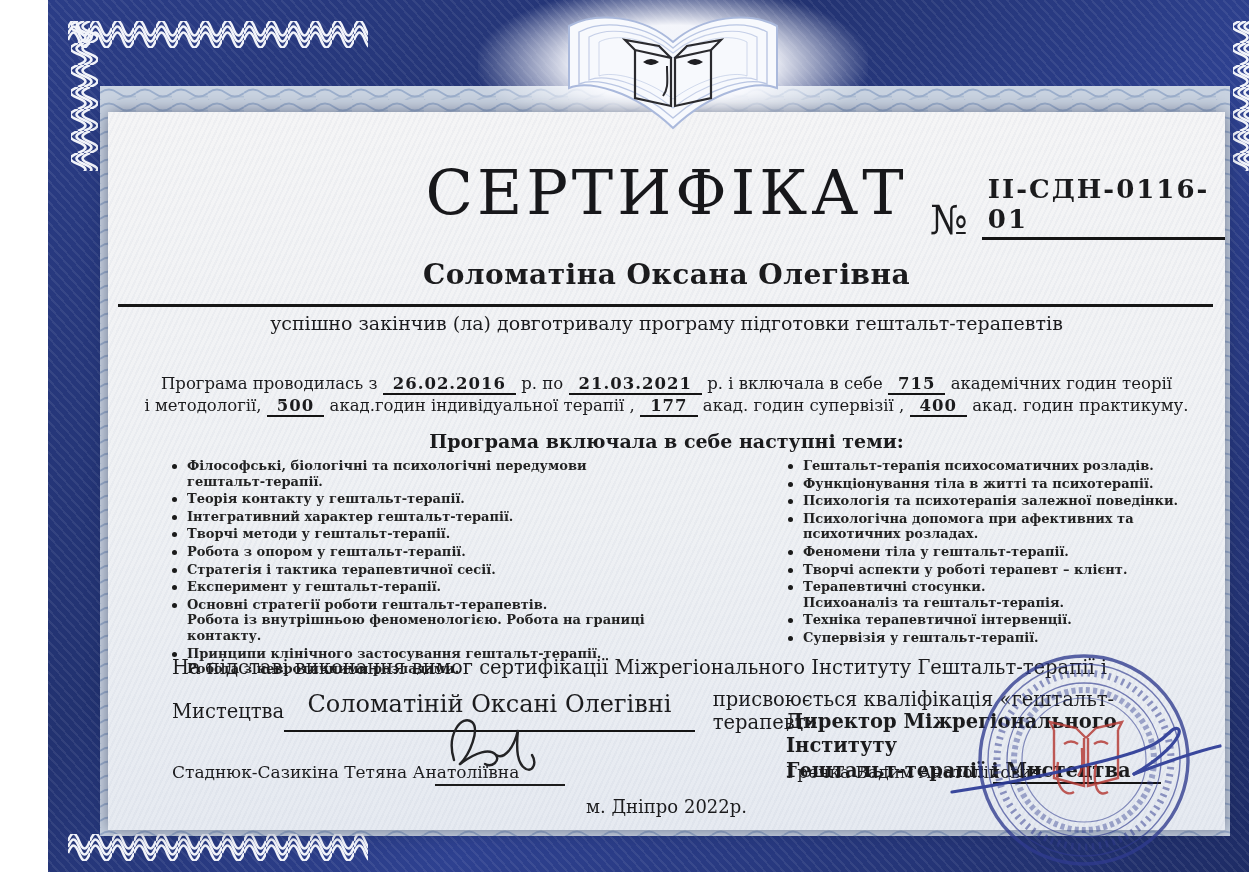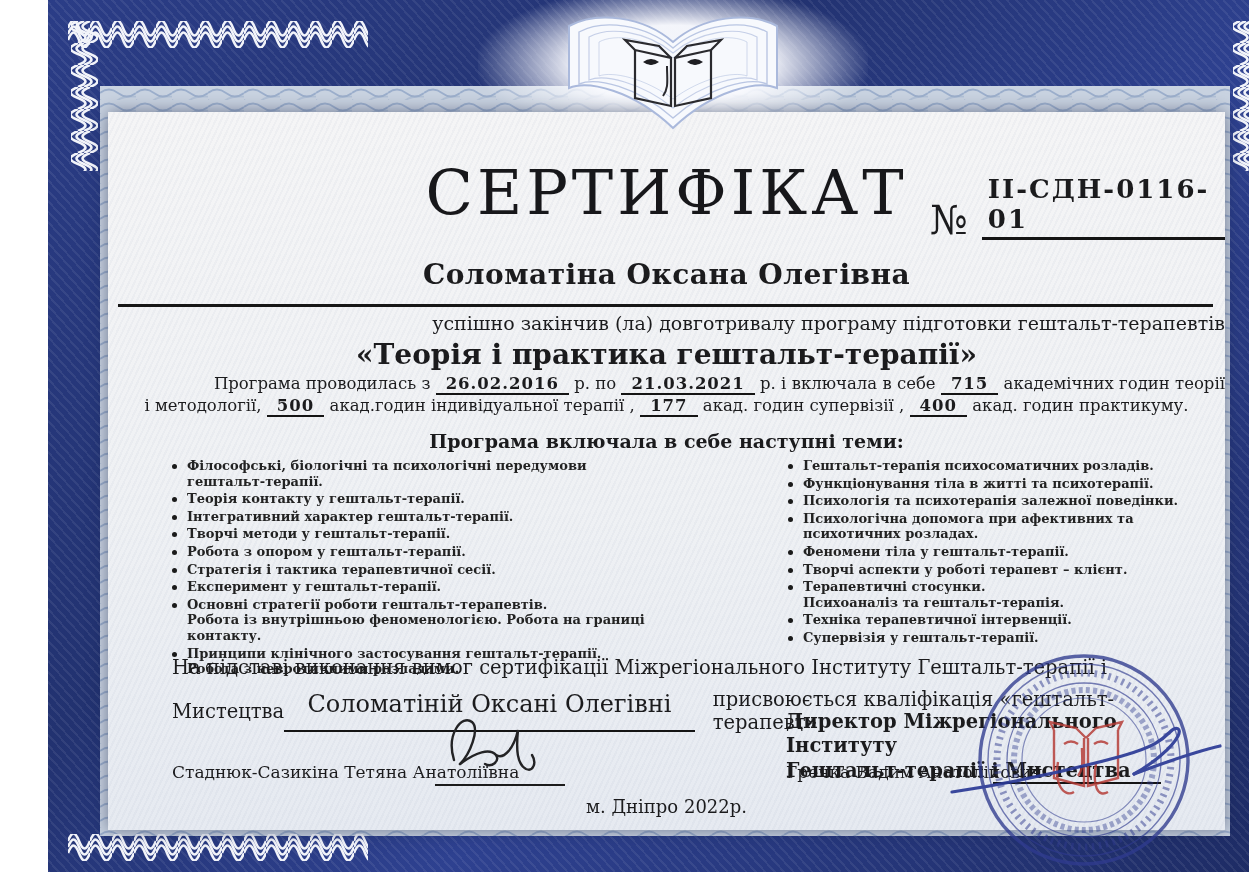--- a/index.html
+++ b/index.html
@@ -27,24 +27,24 @@
   .stamp{position:absolute;z-index:6;left:898px;top:652px;opacity:.92;}
   .pre{white-space:pre-line;}
   .abs{position:absolute;}
   .ctr{left:0;width:100%;text-align:center;}
   .title{top:44px;font-size:62px;letter-spacing:4px;color:#17171a;}
   .numblock{left:822px;top:62px;display:flex;align-items:flex-end;gap:14px;}
   .numsign{font-size:40px;line-height:1;}
   .numval{font-size:26px;font-weight:bold;letter-spacing:2px;border-bottom:3px solid #141414;padding:0 14px 3px 6px;}
   .name{top:146px;font-size:28px;font-weight:bold;letter-spacing:.5px;}
   .rule-full{top:192px;left:10px;right:12px;border-top:3px solid #161616;}
-  .completion{top:200px;font-size:19px;text-align:right;}
+  .completion{top:200px;font-size:19px;}
   .progtitle{top:226px;font-size:28px;font-weight:bold;}
   .details{font-size:16.5px;}
-  .d1{top:262px;text-align:right;}
+  .d1{top:262px;}
   .d2{top:284px;}
   .fill{font-weight:bold;border-bottom:2px solid #141414;padding:0 10px;letter-spacing:1px;}
   .topichead{top:318px;font-size:19px;font-weight:bold;text-align:center;}
   .topics{top:346px;font-size:13px;font-weight:bold;line-height:1.2;color:#222;}
   .topics ul{margin:0;padding:0;list-style:none;}
   .topics li{position:relative;padding-left:17px;margin-bottom:2px;}
   .topics li::before{content:"";position:absolute;left:2px;top:6px;width:5px;height:5px;border-radius:50%;background:#1a1a1a;}
   .tleft{left:62px;width:545px;}
   .tright{left:678px;width:440px;}
   .award1{top:544px;left:64px;font-size:19.5px;}
@@ -160,21 +160,20 @@
     <div class="abs numblock">
       <span class="numsign">№</span>
       <span class="numval">ІІ-СДН-0116-01</span>
     </div>
 
     <div class="abs ctr name">Соломатіна Оксана Олегівна</div>
     <div class="abs rule-full"></div>
 
     <div class="abs ctr completion">успішно закінчив (ла) довготривалу програму підготовки гештальт-терапевтів</div>
 
-    <div class="abs ctr progtitle">«Теорія і практика гештальт-терапії»</div>
 
     <div class="abs ctr details d1">
       <span>Програма проводилась з</span>
       <span class="fill">26.02.2016</span>
       <span>р. по</span>
       <span class="fill">21.03.2021</span>
       <span>р. і включала в себе</span>
       <span class="fill">715</span>
       <span>академічних годин теорії</span>
     </div>

